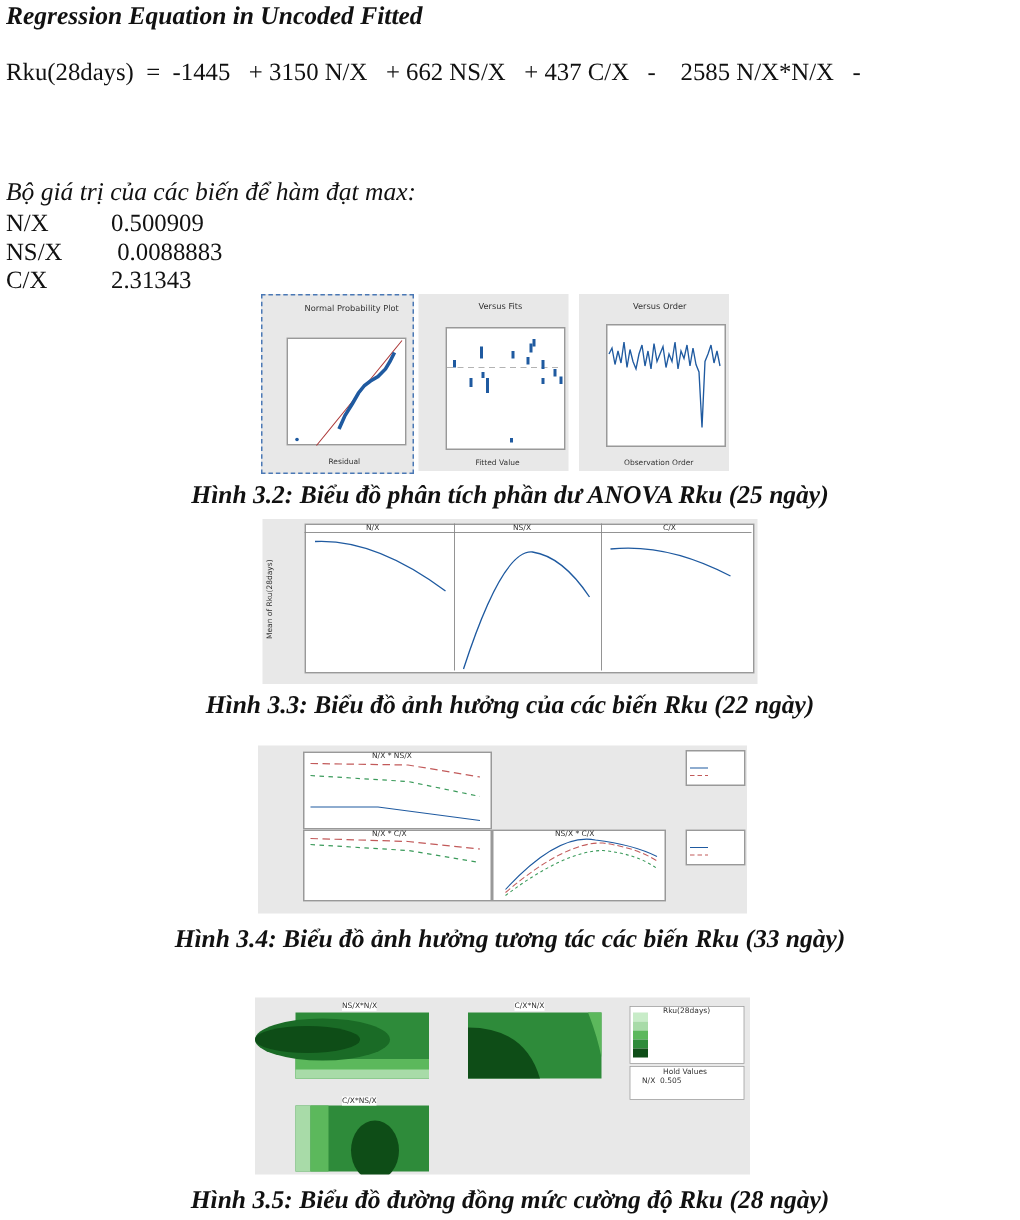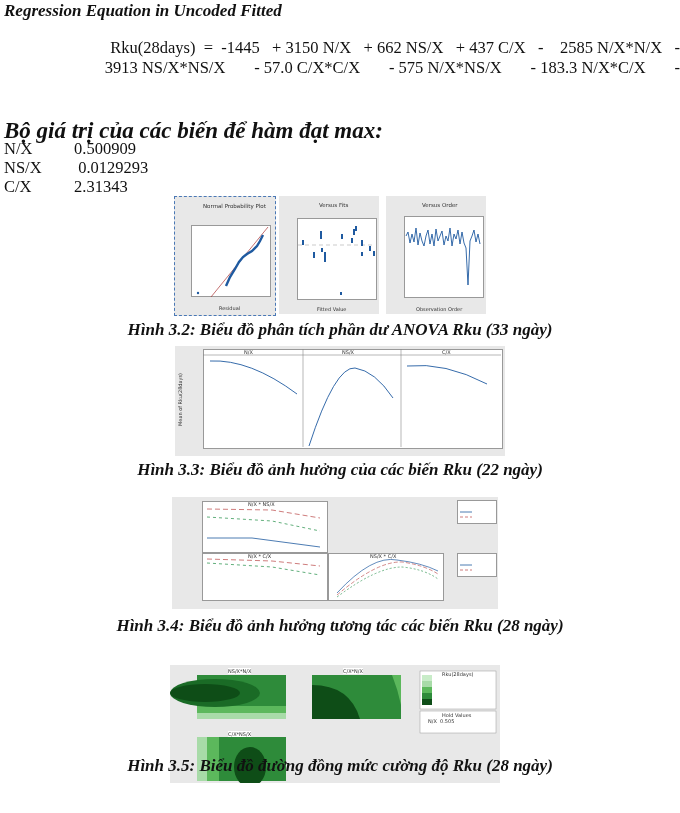--- a/index.html
+++ b/index.html
@@ -1,49 +1,48 @@
 <!DOCTYPE html>
 <html><head>
 <meta charset="utf-8">
 <style>
   html, body { margin:0; padding:0; background:#ffffff; }
   body { width:680px; height:813px; position:relative; overflow:hidden; font-family:"Liberation Serif", "DejaVu Serif", serif; color:#111; }
   .abs { position:absolute; }
   .heading { left:4px; top:1px; font-size:17px; font-weight:bold; font-style:italic; }
   .eq { left:4px; top:38px; font-size:16.5px; line-height:20px; width:676px; }
-  .eq .l { white-space:pre; display:block;text-align:right; }
-  .sub { left:4px; top:118px; font-size:23px; font-weight:bold; font-style:italic; }
+  .eq .l { white-space:pre; display:block; }
+  .sub { left:4px; top:118px; font-size:17px; font-weight:normal; font-style:italic; }
   .vals { left:4px; top:139px; font-size:16.5px; line-height:19px; }
   .vals .row { display:flex; }
   .vals .k { width:70px; }
   .caption { font-size:17px; font-weight:bold; font-style:italic; text-align:center; left:0; width:680px; }
   .panel { background:#e8e8e8; }
   .plotbox { background:#fff; border:1px solid #999; position:absolute; }
   .tiny { font-family:"DejaVu Sans", sans-serif; font-size:5px; color:#333; position:absolute; white-space:nowrap; }
   svg { position:absolute; }
 </style>
 </head>
 <body>
 
 <div class="abs heading">Regression Equation in Uncoded Fitted</div>
 
 <div class="abs eq">
   <span class="l">Rku(28days)  =  -1445   + 3150 N/X   + 662 NS/X   + 437 C/X   -    2585 N/X*N/X   -</span>
-  <span class="l"> 3913 NS/X*NS/X       - 57.0 C/X*C/X       - 575 N/X*NS/X       - 183.3 N/X*C/X       -</span>
 </div>
 
 <div class="abs sub">Bộ giá trị của các biến để hàm đạt max:</div>
 <div class="abs vals">
   <div class="row">
       <span class="k">N/X</span>
       <span>0.500909</span>
     </div>
   <div class="row">
       <span class="k">NS/X</span>
-      <span style="white-space:pre"> 0.0129293</span>
+      <span style="white-space:pre"> 0.0088883</span>
     </div>
   <div class="row">
       <span class="k">C/X</span>
       <span>2.31343</span>
     </div>
 </div>
 
 <div class="abs panel" style="left:174px;top:196px;width:100px;height:118px;border:1px dashed #4a78b5;">
   <div class="tiny" style="left:28px;top:6px;font-size:5.5px">Normal Probability Plot</div>
   <div class="plotbox" style="left:16px;top:28px;width:78px;height:70px;"></div>
@@ -82,21 +81,21 @@
 
 <div class="abs panel" style="left:386px;top:196px;width:100px;height:118px;">
   <div class="tiny" style="left:36px;top:6px;font-size:5.5px">Versus Order</div>
   <div class="plotbox" style="left:18px;top:20px;width:78px;height:80px;"></div>
   <svg width="100" height="118">
     <polyline fill="none" stroke="#1f5aa0" stroke-width="0.9" points="20,40 22,36 24,47 26,38 28,46 30,32 32,49 34,37 36,45 38,50 40,40 42,34 44,48 46,38 48,50 50,33 52,45 54,40 56,35 58,49 60,40 62,45 64,32 66,50 68,38 70,43 72,34 74,48 76,36 78,47 80,52 82,89 84,45 86,40 88,34 90,46 92,38 94,48"></polyline>
   </svg>
   <div class="tiny" style="left:30px;top:110px">Observation Order</div>
 </div>
 
-<div class="abs caption" style="top:320px">Hình 3.2: Biểu đồ phân tích phần dư ANOVA Rku (33 ngày)</div>
+<div class="abs caption" style="top:320px">Hình 3.2: Biểu đồ phân tích phần dư ANOVA Rku (25 ngày)</div>
 
 <div class="abs panel" style="left:175px;top:346px;width:330px;height:110px;">
   <div class="plotbox" style="left:28px;top:3px;width:298px;height:98px;"></div>
   <svg width="330" height="110">
     <line x1="128" y1="3" x2="128" y2="101" stroke="#888" stroke-width="0.6"></line>
     <line x1="226" y1="3" x2="226" y2="101" stroke="#888" stroke-width="0.6"></line>
     <line x1="28" y1="9" x2="326" y2="9" stroke="#888" stroke-width="0.6"></line>
     <path d="M35 15 Q75 13 122 48" stroke="#1f5aa0" stroke-width="0.9" fill="none"></path>
     <path d="M134 100 Q160 20 180 22 Q200 25 218 52" stroke="#1f5aa0" stroke-width="0.9" fill="none"></path>
     <path d="M232 20 Q270 16 312 38" stroke="#1f5aa0" stroke-width="0.9" fill="none"></path>
@@ -127,21 +126,21 @@
     <line x1="288" y1="15" x2="300" y2="15" stroke="#1f5aa0" stroke-width="0.8"></line>
     <line x1="288" y1="20" x2="300" y2="20" stroke="#c25a5a" stroke-dasharray="3,2" stroke-width="0.8"></line>
     <line x1="288" y1="68" x2="300" y2="68" stroke="#1f5aa0" stroke-width="0.8"></line>
     <line x1="288" y1="73" x2="300" y2="73" stroke="#c25a5a" stroke-dasharray="3,2" stroke-width="0.8"></line>
   </svg>
   <div class="tiny" style="left:76px;top:4px">N/X * NS/X</div>
   <div class="tiny" style="left:76px;top:56px">N/X * C/X</div>
   <div class="tiny" style="left:198px;top:56px">NS/X * C/X</div>
 </div>
 
-<div class="abs caption" style="top:616px">Hình 3.4: Biểu đồ ảnh hưởng tương tác các biến Rku (28 ngày)</div>
+<div class="abs caption" style="top:616px">Hình 3.4: Biểu đồ ảnh hưởng tương tác các biến Rku (33 ngày)</div>
 
 <div class="abs panel" style="left:170px;top:665px;width:330px;height:118px;">
   <svg width="330" height="118">
     <rect x="27" y="10" width="89" height="44" fill="#2e8b3a"></rect>
     <rect x="27" y="41" width="89" height="13" fill="#5cb85c"></rect>
     <rect x="27" y="48" width="89" height="6" fill="#a8dba8"></rect>
     <ellipse cx="45" cy="28" rx="45" ry="14" fill="#1a6b26"></ellipse>
     <ellipse cx="35" cy="28" rx="35" ry="9" fill="#0e4d17"></ellipse>
     <rect x="142" y="10" width="89" height="44" fill="#2e8b3a"></rect>
     <path d="M142 20 Q180 20 190 54 L142 54 Z" fill="#0e4d17"></path>
@@ -159,13 +158,13 @@
     <rect x="250" y="46" width="76" height="22" fill="#fff" stroke="#999" stroke-width="0.5"></rect>
   </svg>
   <div class="tiny" style="left:58px;top:3px;background:#fff">NS/X*N/X</div>
   <div class="tiny" style="left:173px;top:3px;background:#fff">C/X*N/X</div>
   <div class="tiny" style="left:58px;top:66px;background:#fff">C/X*NS/X</div>
   <div class="tiny" style="left:272px;top:6px">Rku(28days)</div>
   <div class="tiny" style="left:272px;top:47px">Hold Values</div>
   <div class="tiny" style="left:258px;top:53px">N/X&nbsp;&nbsp;<span>0.505</span></div>
 </div>
 
-<div class="abs caption" style="top:756px">Hình 3.5: Biểu đồ đường đồng mức cường độ Rku (28 ngày)</div>
+<div class="abs caption" style="top:790px">Hình 3.5: Biểu đồ đường đồng mức cường độ Rku (28 ngày)</div>
 
 </body></html>

